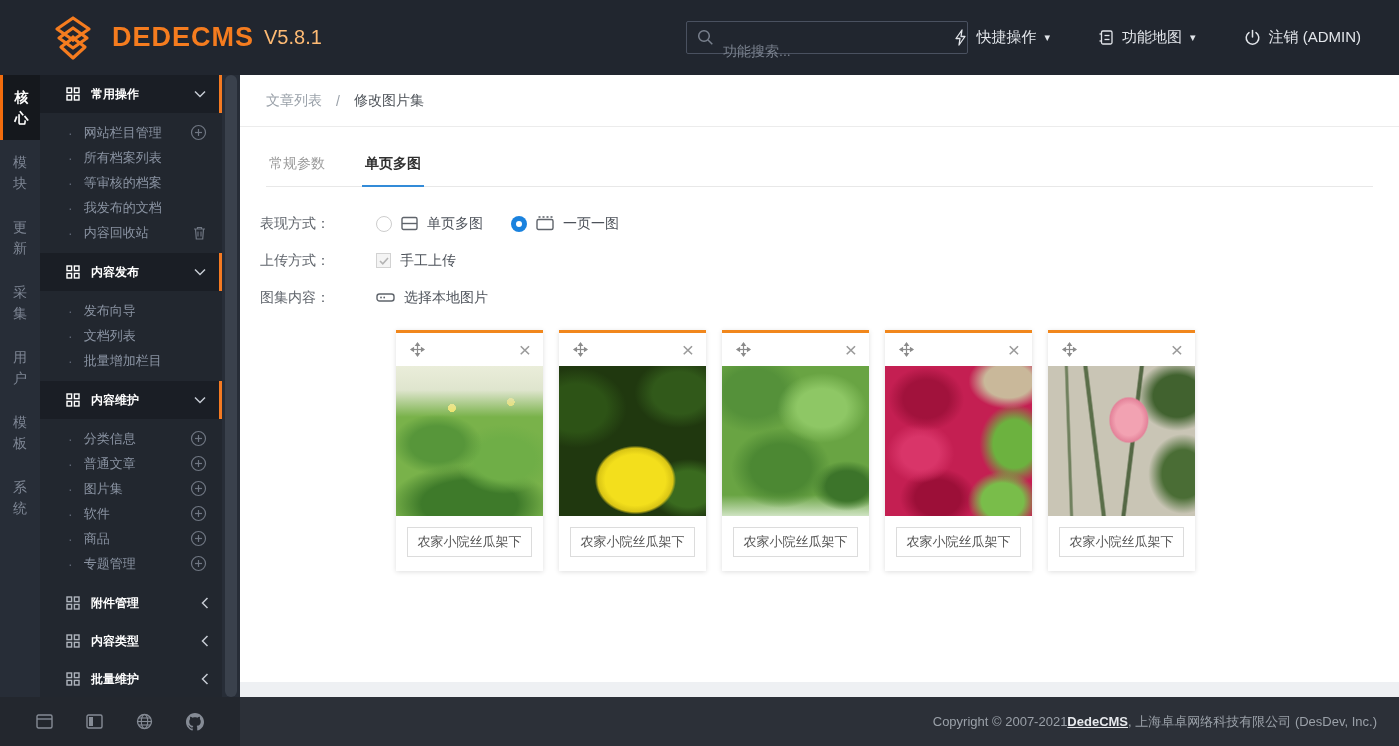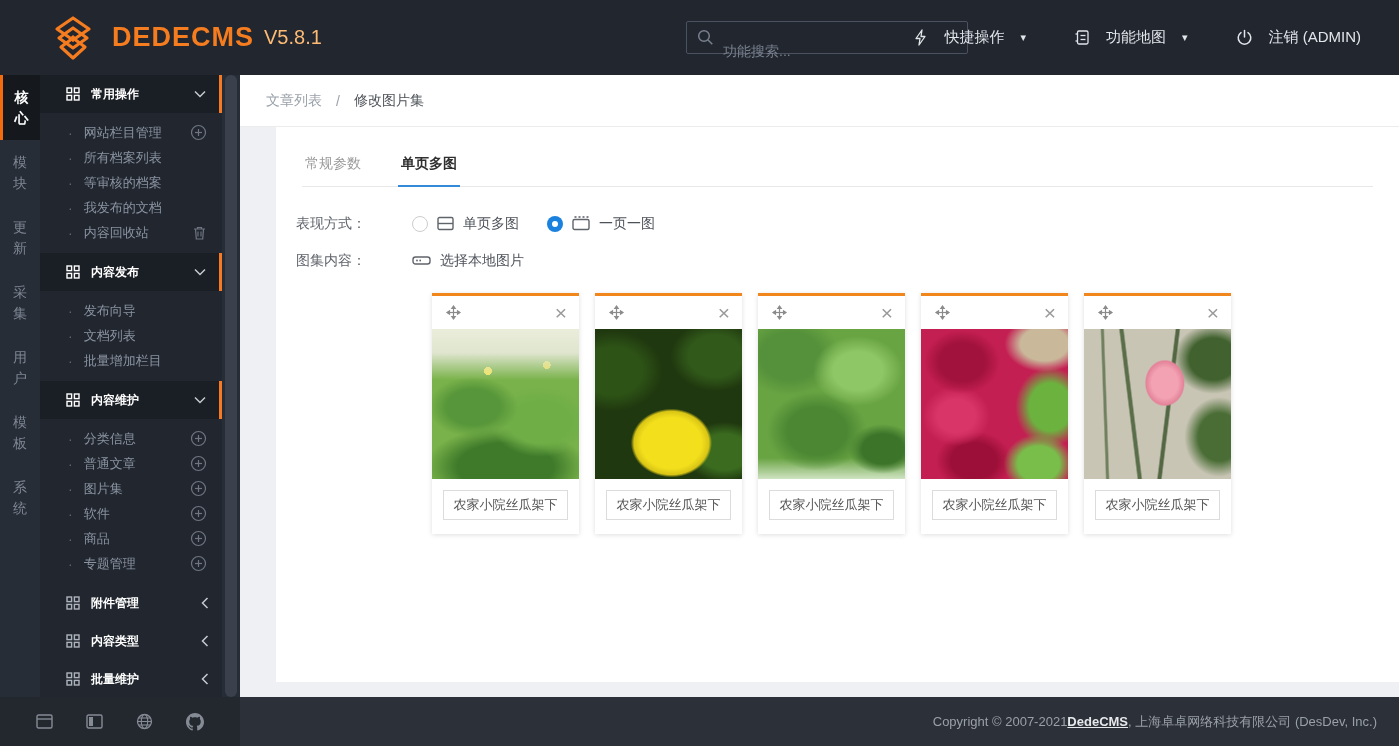--- a/index.html
+++ b/index.html
@@ -8,21 +8,21 @@
 
   
   .topbar { height:75px; background:#21262f; position:relative; }
   .brand { position:absolute; left:50px; top:0; height:75px; display:flex; align-items:center; gap:16px; }
   .brand-name { color:#f57c1f; font-size:27px; font-weight:bold; letter-spacing:1px; }
   .brand-ver { color:#fdba74; font-size:20px; margin-left:-6px; }
   .search-box { position:absolute; left:686px; top:21px; width:282px; height:33px; border:1px solid #4a5160; border-radius:2px; display:flex; align-items:center; padding:0 10px; gap:9px; }
   .search-box input { background:transparent; border:none; outline:none; color:#aab0bb; font-size:14px; width:220px; font-family:inherit;margin-top:26px; }
   .search-box input::placeholder { color:#79808d; }
   .top-menus { position:absolute; right:38px; top:0; height:75px; display:flex; align-items:center; gap:48px; }
-  .top-menu { display:flex; align-items:center; gap:16px; color:#e2e5ea; font-size:15px; cursor:pointer; }
+  .top-menu { display:flex; align-items:center; gap:8px; color:#e2e5ea; font-size:15px; cursor:pointer; }
   .caret { font-size:11px; color:#e2e5ea; }
 
   
   .main { display:flex; height:622px; }
   .rail { width:40px; background:#272d37; flex:none; }
   .rail-item { padding:12px 0 11px; color:#7e8694; font-size:14px; text-align:center; }
   .rail-item span { display:block; width:1em; margin:0 auto; word-break:break-all; line-height:21px; }
   .rail-item.active { background:#15181d; border-left:3px solid #f26c0d; color:#fff; font-weight:bold; }
 
   .sidebar { width:182px; background:#22272f; flex:none; overflow:hidden; }
@@ -33,21 +33,21 @@
   .s-item { height:25px; display:flex; align-items:center; padding:0 15px 0 28px; color:#8a93a2; font-size:13px; cursor:pointer; }
   .s-item .dot { color:#5d6573; margin-right:11px; font-size:14px; }
   .s-item .ritem { margin-left:auto; display:flex; }
   .scrollstrip { width:18px; background:#272d37; flex:none; position:relative; }
   .scrollthumb { position:absolute; left:3px; top:0; width:12px; height:622px; background:#3a414c; border-radius:6px; }
 
   
   .content { flex:1; display:flex; flex-direction:column; background:transparent; }
   .breadcrumb { height:52px; background:#fff; border-bottom:1px solid #ececec; display:flex; align-items:center; gap:14px; padding-left:26px; font-size:14px; color:#9aa1a9; flex:none; }
   .crumb-current { color:#4d5258; }
-  .panel { background:#fff; flex:1; margin-bottom:15px; overflow:hidden;margin-left:36px; }
+  .panel { background:#fff; flex:1; margin-bottom:15px; overflow:hidden; }
 
   .tabs { margin:28px 26px 0; border-bottom:1px solid #e8e8e8; display:flex; gap:34px; }
   .tab { padding:0 3px 12px; font-size:14px; color:#9b9b9b; cursor:pointer; }
   .tab.active { color:#303030; font-weight:bold; border-bottom:2px solid #338bd8; margin-bottom:-1px; }
 
   .form { margin-top:26px; padding-left:20px; }
   .form-row { display:flex; align-items:center; margin-bottom:16px; min-height:21px; }
   .form-label { width:116px; color:#60656c; font-size:14px; flex:none; }
   .opt { display:flex; align-items:center; gap:9px; margin-right:28px; color:#4d525a; font-size:14px; }
   .radio { width:16px; height:16px; border-radius:50%; border:1px solid #cdcdcd; background:#fff; flex:none; }
@@ -462,20 +462,31 @@
                   <line x1="2.5" y1="1" x2="4.5" y2="1" stroke="#5f646b" stroke-width="1.6"></line>
                   <line x1="6.5" y1="1" x2="8.5" y2="1" stroke="#5f646b" stroke-width="1.6"></line>
                   <line x1="10.5" y1="1" x2="12.5" y2="1" stroke="#5f646b" stroke-width="1.6"></line>
                   <line x1="14.5" y1="1" x2="16.5" y2="1" stroke="#5f646b" stroke-width="1.6"></line>
                 </svg>
               </span>
             <span>一页一图</span>
           </div>
         </div>
 
+        <div class="form-row">
+          <span class="form-label">上传方式：</span>
+          <div class="opt">
+            <span class="checkbox">
+              <svg width="10" height="8" viewBox="0 0 10 8">
+                  <path d="M1 4 L3.8 6.8 L9 1" fill="none" stroke="#b3b3b3" stroke-width="1.6"></path>
+                </svg>
+            </span>
+            <span>手工上传</span>
+          </div>
+        </div>
 
         <div class="form-row">
           <span class="form-label">图集内容：</span>
           <div class="pick">
             <span>
                 <svg width="19" height="15" viewBox="0 0 19 15">
                   <rect x="1" y="4" width="17" height="7" rx="2.5" fill="none" stroke="#5f646b" stroke-width="1.4"></rect>
                   <circle cx="5" cy="7.5" r="0.9" fill="#5f646b"></circle>
                   <circle cx="8.2" cy="7.5" r="0.9" fill="#5f646b"></circle>
                 </svg>

